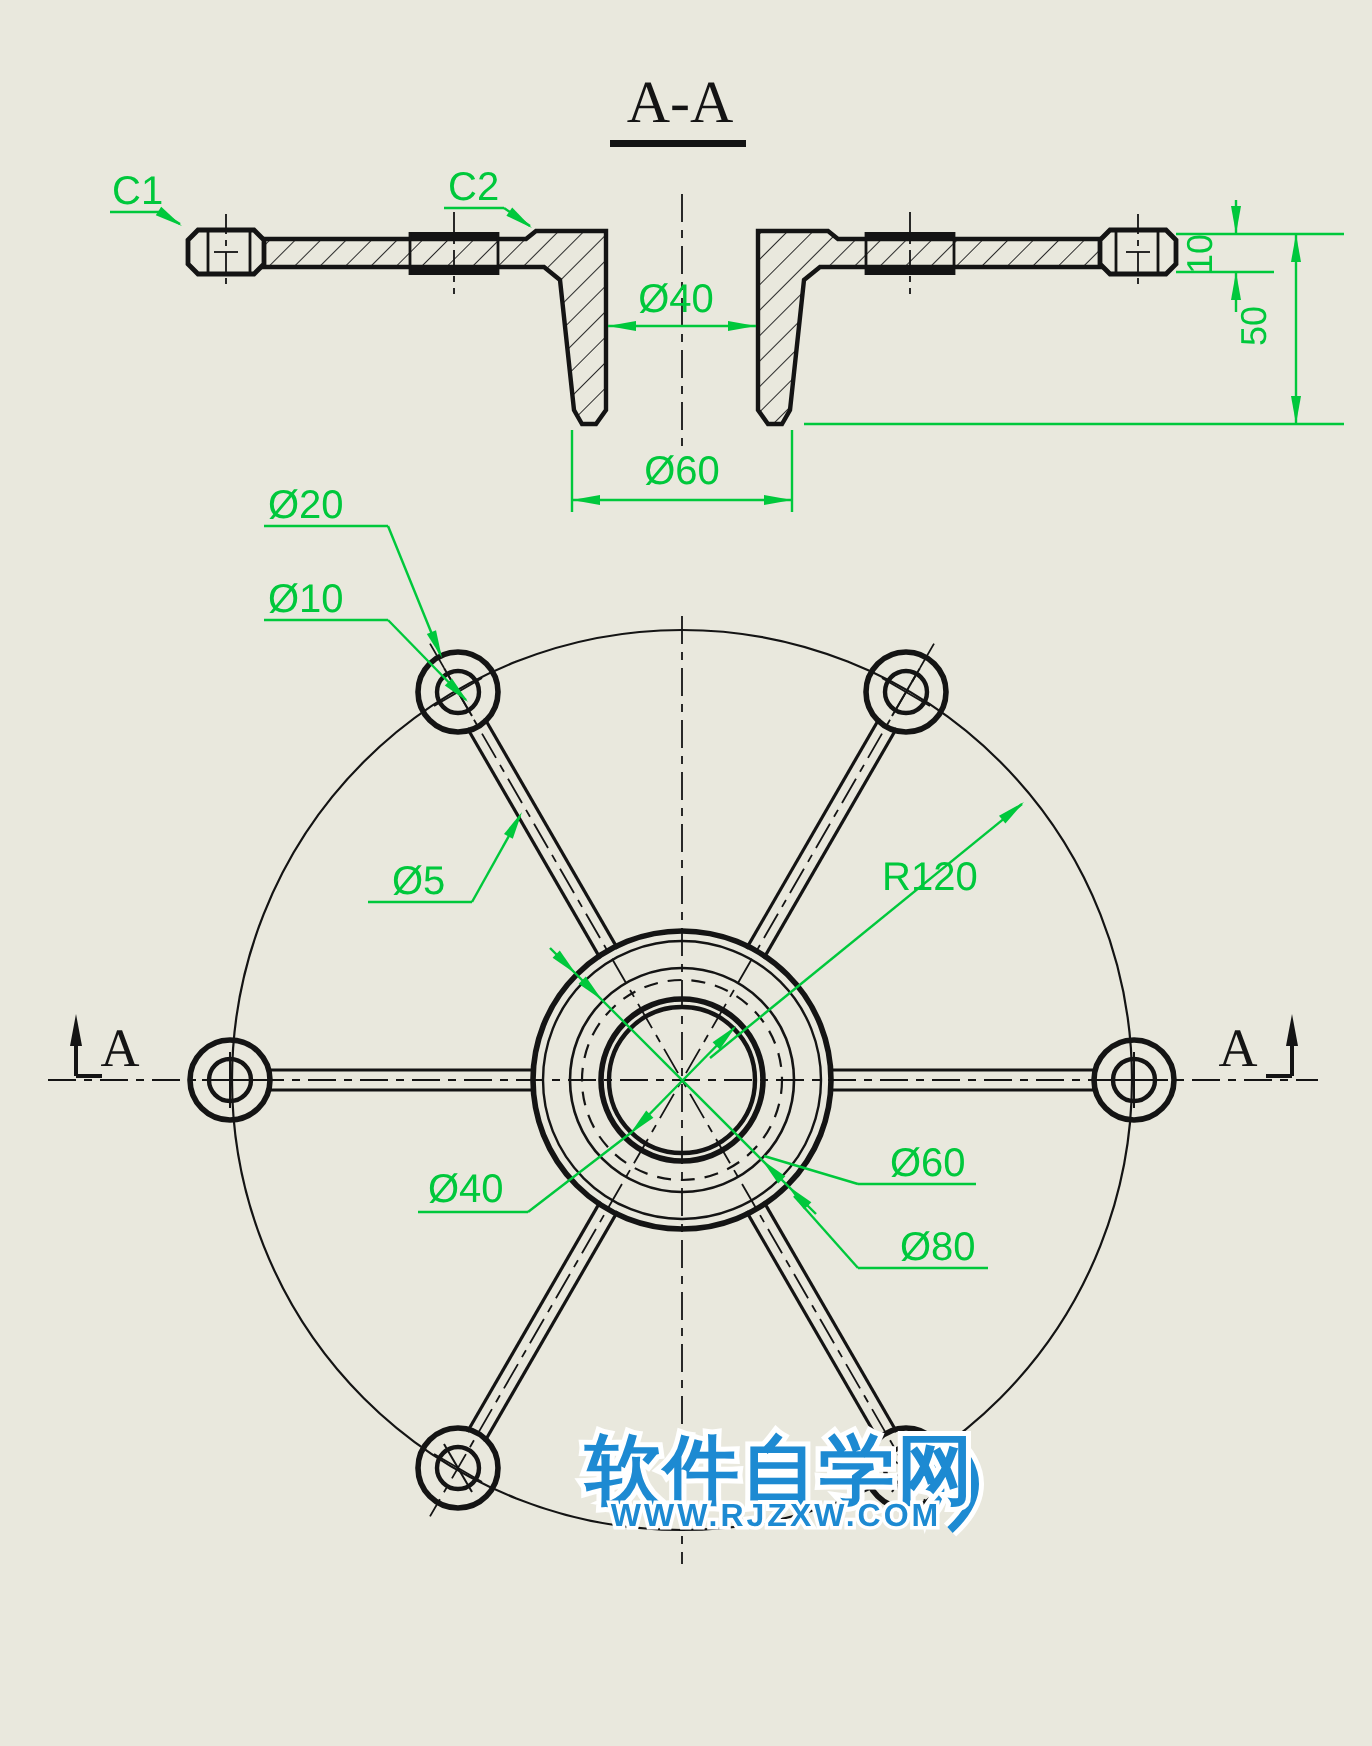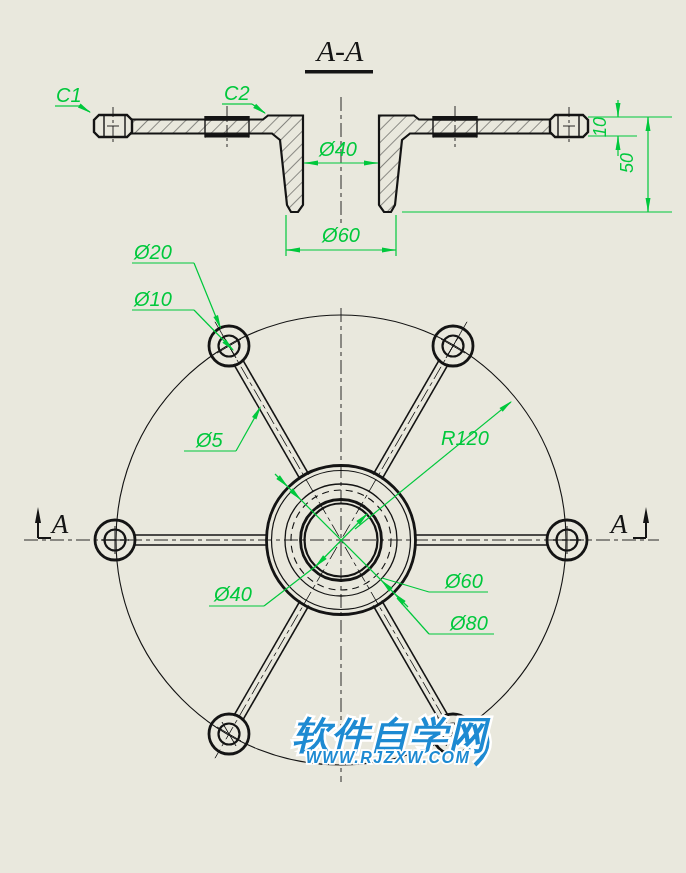--- a/index.html
+++ b/index.html
@@ -1,17 +1,17 @@
 <!DOCTYPE html>
 <html><head>
 <meta charset="utf-8">
 <style>
   html,body{margin:0;padding:0;}
   .canvas{width:686px;height:873px;background:#e9e8dd;position:relative;overflow:hidden;
-          font-family:"Liberation Sans",sans-serif;font-style:italic;}
+          font-family:"Liberation Sans",sans-serif;}
   svg{position:absolute;left:0;top:0;}
   text{user-select:none;}
   .dimtxt{font-family:"Liberation Sans",sans-serif;font-size:20px;fill:#00c83c;}
   .dimtxt-sm{font-family:"Liberation Sans",sans-serif;font-size:18px;fill:#00c83c;}
   .sertxt{font-family:"Liberation Serif",serif;fill:#141414;}
   .wm-cn{font-family:"Liberation Sans",sans-serif;font-size:38px;font-weight:bold;fill:#1d8ad2;
          stroke:#ffffff;stroke-width:5px;paint-order:stroke;letter-spacing:1px;}
   .wm-url{font-family:"Liberation Sans",sans-serif;font-size:16px;font-weight:bold;fill:#1d8ad2;
           stroke:#ffffff;stroke-width:3.5px;paint-order:stroke;letter-spacing:1.5px;}
 </style>

